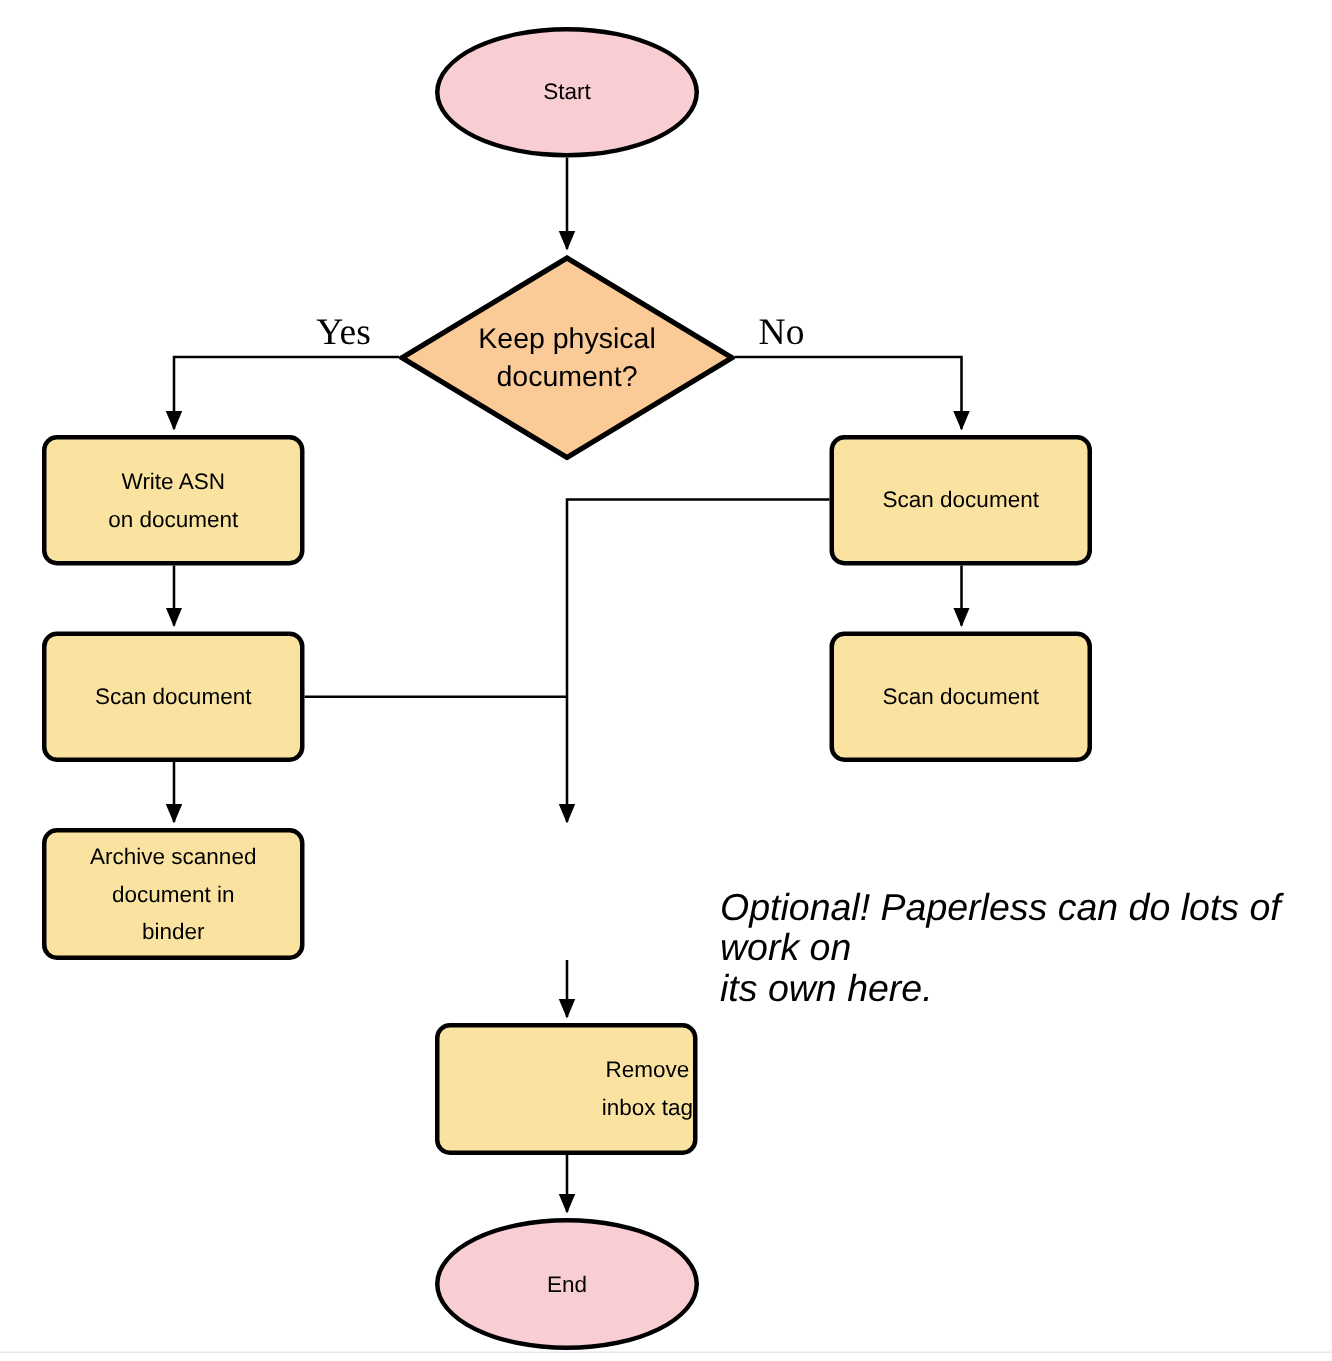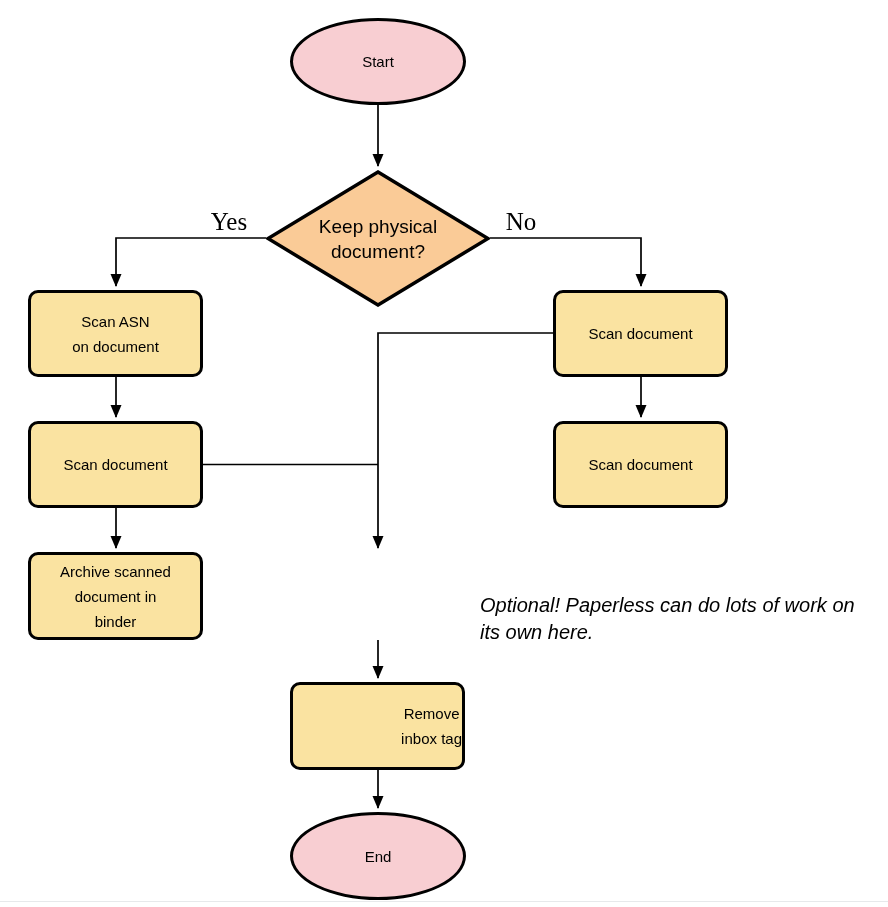--- a/index.html
+++ b/index.html
@@ -41,21 +41,21 @@
   }
   .edge-label{
     position:absolute;
     transform:translate(-50%,-50%);
     font-size:25px;
     background:transparent;
     font-family:Liberation Serif, serif;
   }
   .note{
     position:absolute;left:480px;top:592px;width:402px;
-    font-size:20px;line-height:27px;
+    font-size:25px;line-height:27px;
     font-style:italic;
     white-space:pre-line;
     color:var(--note-color,#000);
   }
   .bottom-divider{
     position:absolute;left:0;top:901px;width:888px;height:1px;
     background:#e7e9eb;
   }
   .edge{stroke:var(--stroke,#000);stroke-width:1.7;fill:none;}
   .shape-stroke{stroke:var(--stroke,#000);}
@@ -92,21 +92,21 @@
       <polygon class="shape-stroke" points="112,2 222,68.5 112,135 2,68.5" fill="var(--decision-fill,#FACB97)" stroke-width="3.5" stroke-linejoin="miter"></polygon>
     </svg>
     <div class="decision-label">Keep physical
 document?</div>
   </div>
 
   <span class="edge-label" style="left:229px;top:222px;">Yes</span>
   <span class="edge-label" style="left:521px;top:222px;">No</span>
 
   <div class="node process" style="left:28px;top:290px;height:87px;">
-    <span class="node-label">Scan ASN
+    <span class="node-label">Write ASN
 on document</span>
   </div>
   <div class="node process" style="left:28px;top:421px;height:87px;">
     <span class="node-label">Scan document</span>
   </div>
   <div class="node process" style="left:28px;top:552px;">
     <span class="node-label">Archive scanned
 document in
 binder</span>
   </div>

